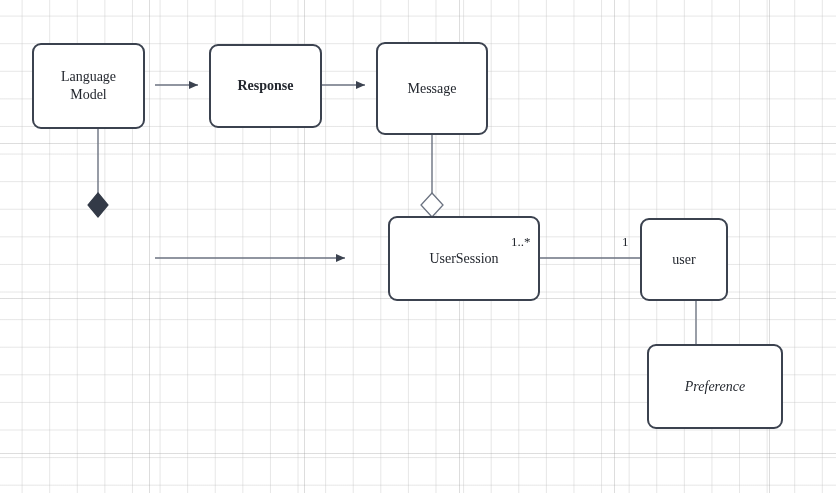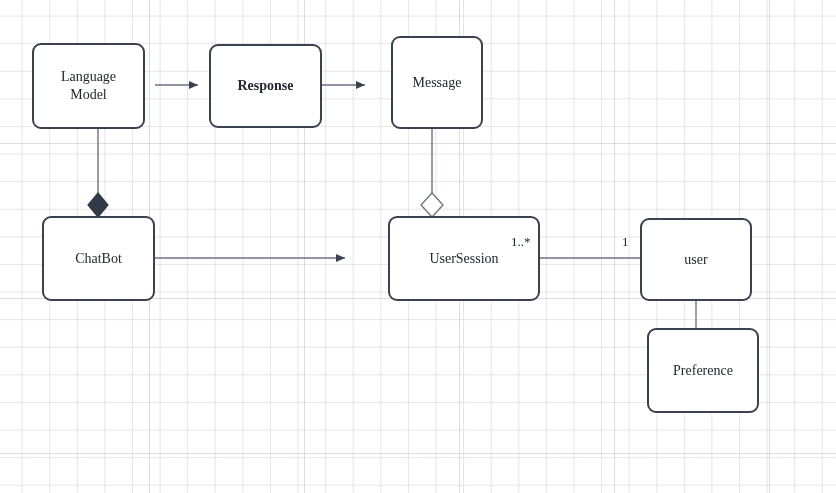--- a/index.html
+++ b/index.html
@@ -114,37 +114,34 @@
     <span style="display:block;">
       <span>Language</span><br>
       <span>Model</span>
     </span>
   </div>
 
   <div class="node" style="left:209px; top:44px; width:113px; height:84px;font-weight:bold;">
     <span>Response</span>
   </div>
 
-  <div class="node" style="left:376px; top:36px; width:92px; height:93px;margin-left:15px;">
+  <div class="node" style="left:376px; top:42px; width:112px; height:93px;">
     <span>Message</span>
   </div>
 
-  <div class="node" style="left:42px; top:216px; width:113px; height:85px;">
-    <span>ChatBot</span>
-  </div>
 
   <div class="node" style="left:356px; top:216px; width:152px; height:85px;margin-left:32px;">
     <span>UserSession</span>
   </div>
 
-  <div class="node" style="left:640px; top:218px; width:112px; height:83px;">
+  <div class="node" style="left:640px; top:218px; width:88px; height:83px;">
     <span>user</span>
   </div>
 
-  <div class="node" style="left:647px; top:328px; width:112px; height:85px;">
+  <div class="node" style="left:647px; top:344px; width:136px; height:85px;font-style:italic;">
     <span>Preference</span>
   </div>
 
   <div class="edge-label" style="left:511px; top:234px;">1..*</div>
 
   <div class="edge-label" style="left:622px; top:234px;">1</div>
 
 </div>
 
 </body></html>

